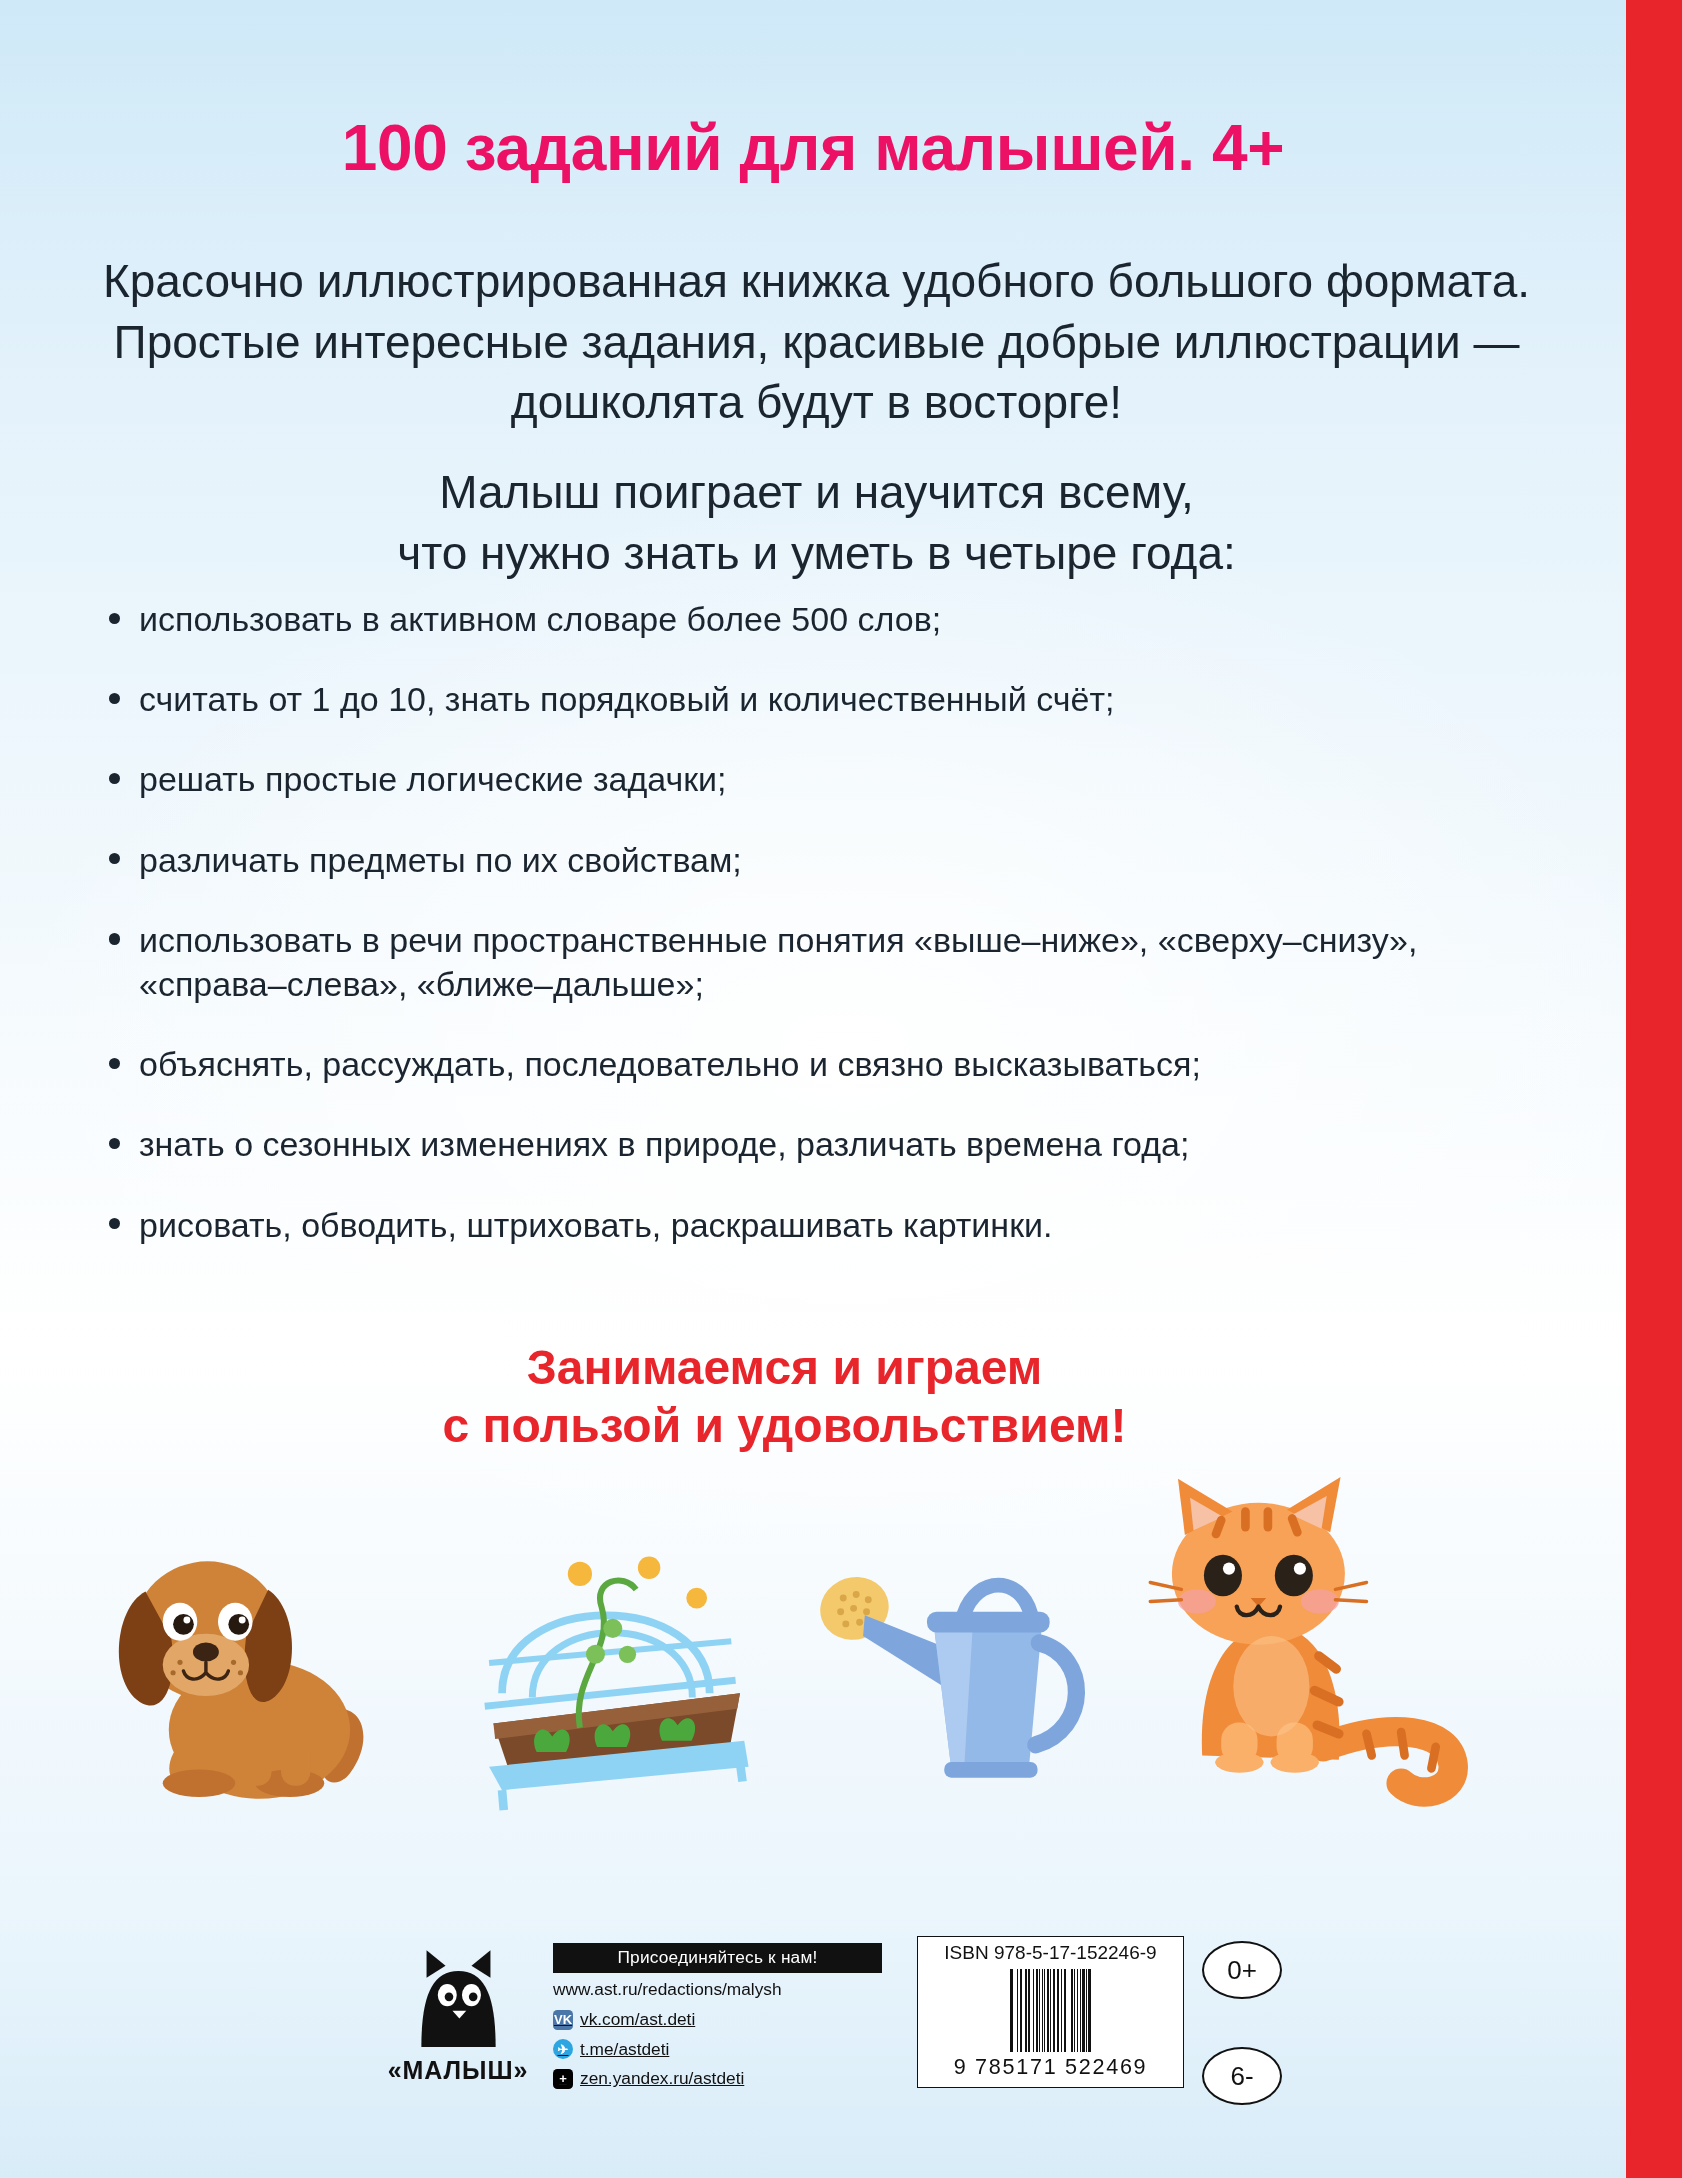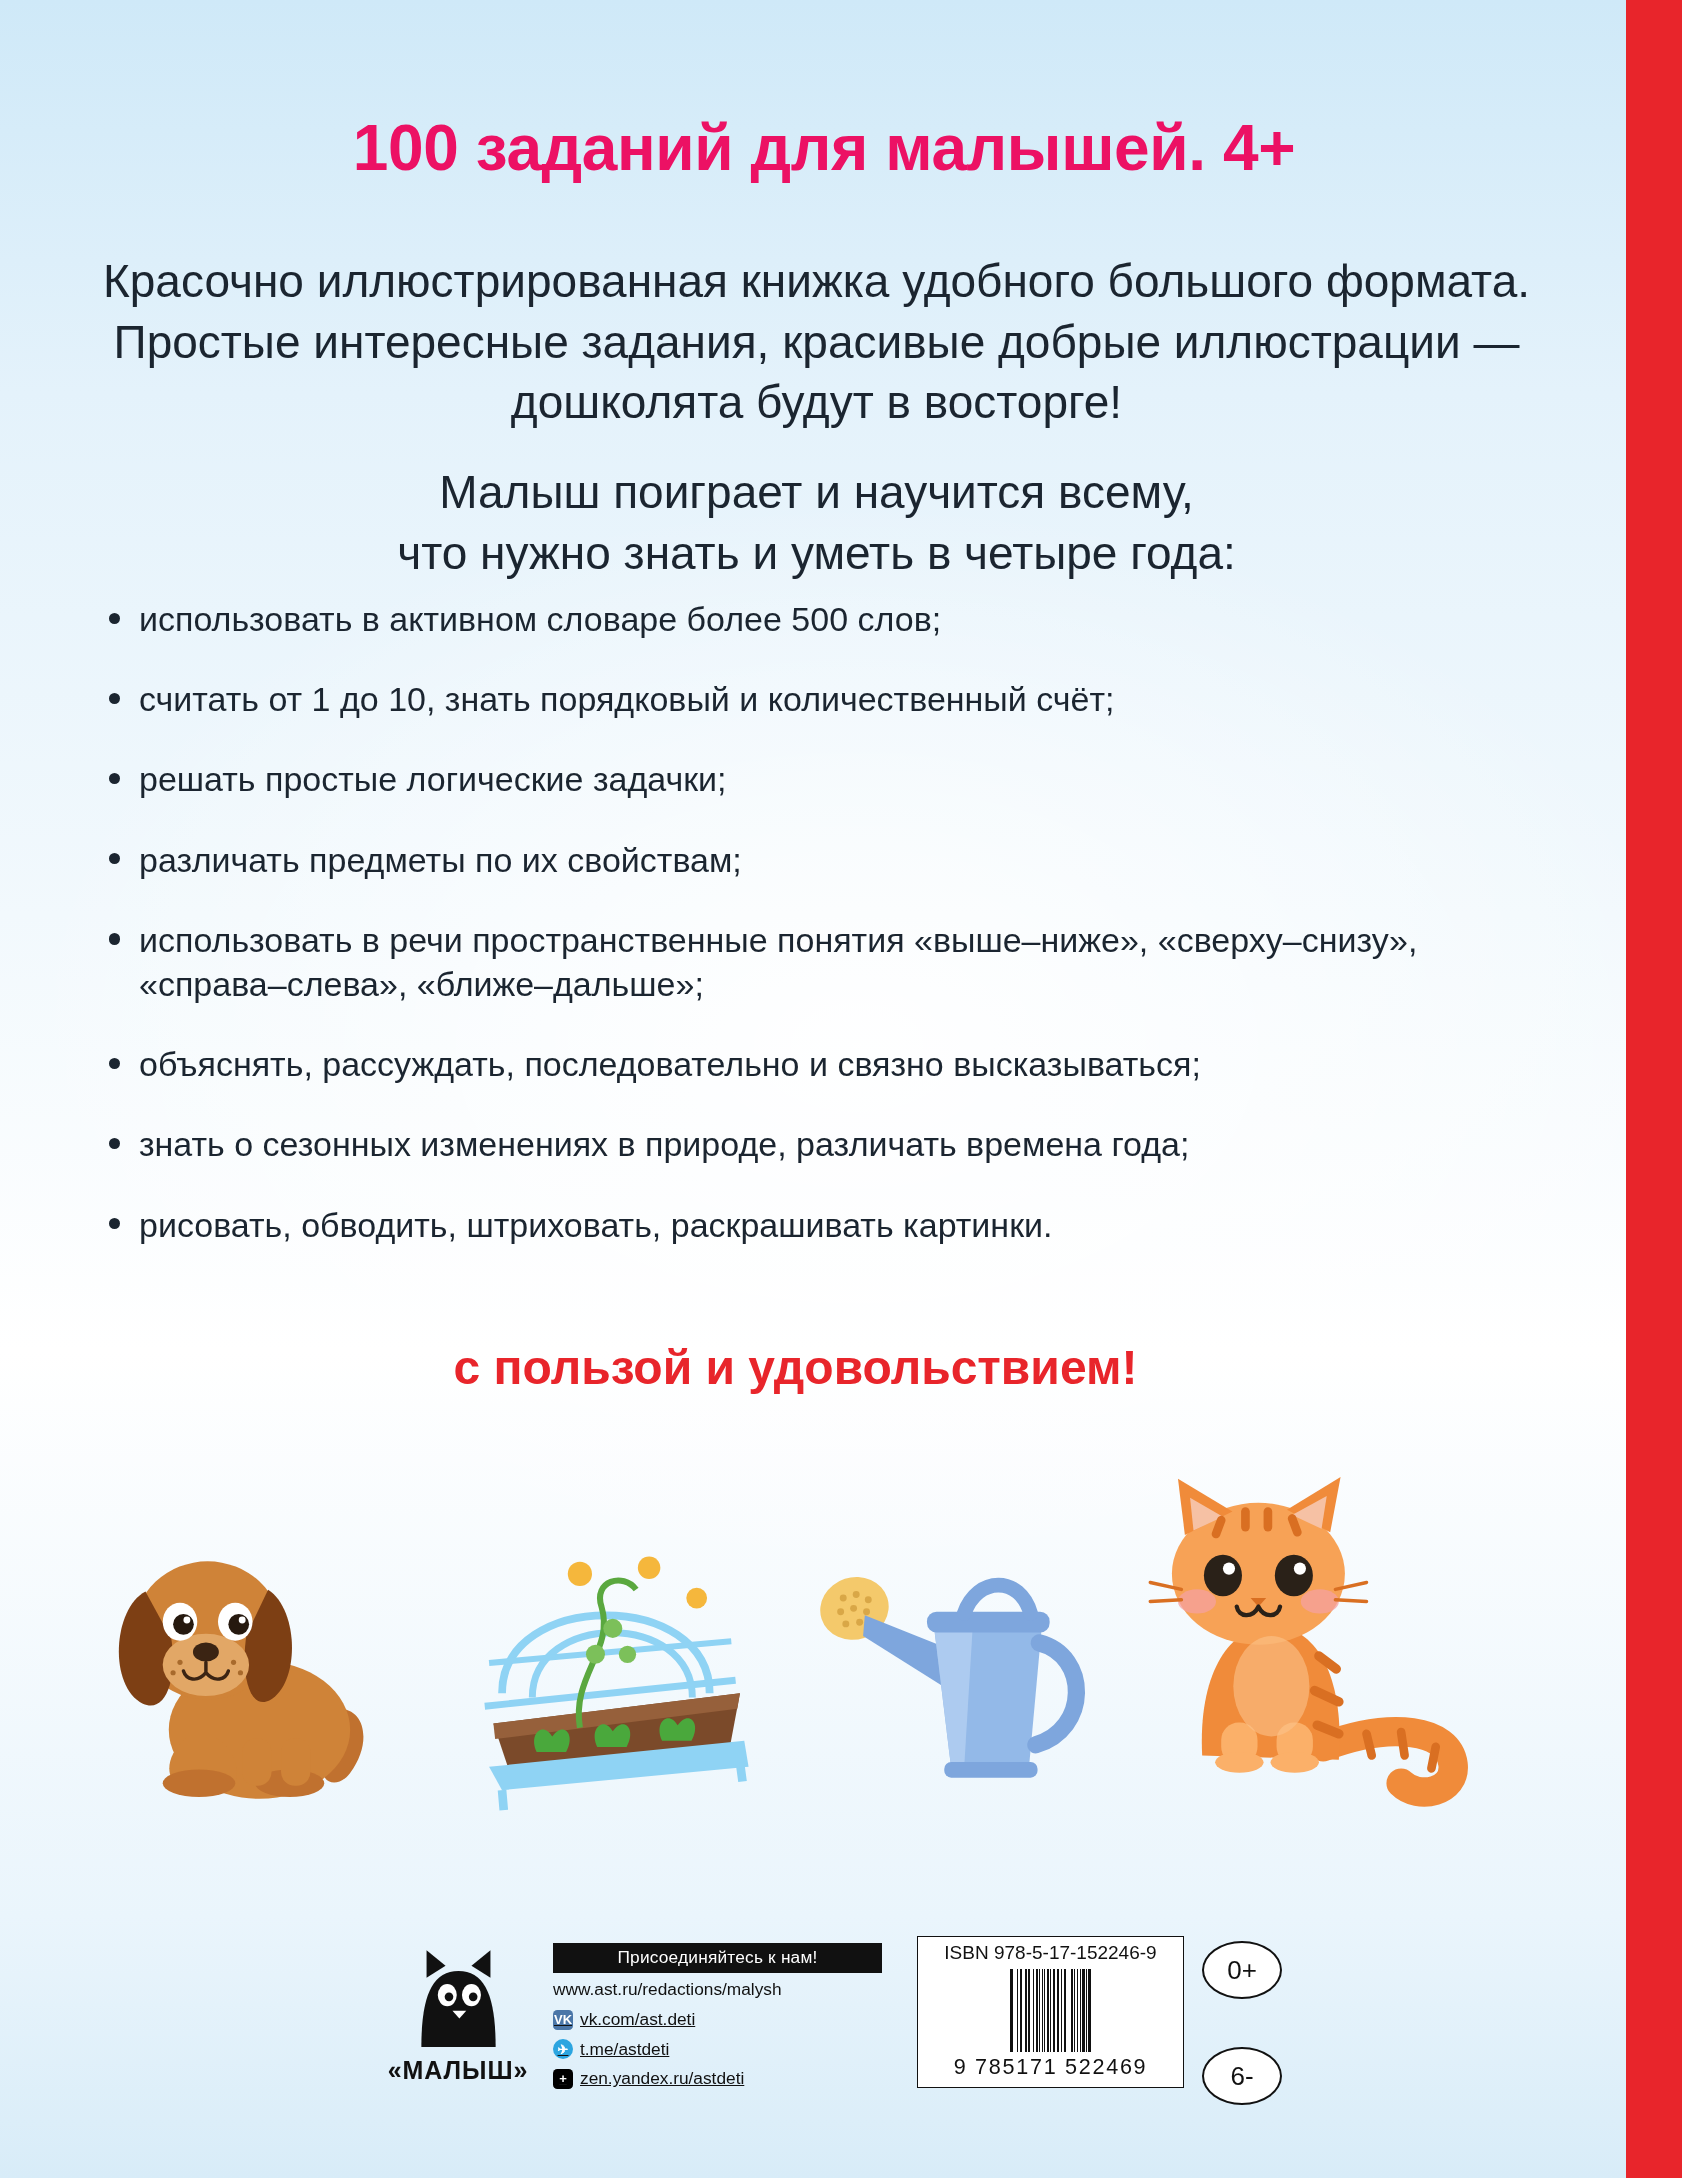--- a/index.html
+++ b/index.html
@@ -30,21 +30,20 @@
     background: #e8252b;
   }
   .cover {
     position: absolute;
     left: 0;
     top: 0;
     width: 1626px;
     height: 2178px;
     background: linear-gradient(180deg, #cfe9f8 0%, #e4f2fb 18%, #f2f9fd 42%, #ffffff 62%, #eaf5fc 88%, #d8ecf8 100%);
     overflow: hidden;
-    padding-left: 22px;
   }
   .cover::before {
     content: "";
     position: absolute;
     left: 0; top: 0; right: 0; bottom: 0;
     background: radial-gradient(ellipse 1211px 778px at 52% 48%, rgba(255,255,255,0.95) 0%, rgba(255,255,255,0.0) 70%);
     pointer-events: none;
   }
 
   
@@ -307,20 +306,21 @@
         <span class="dot"></span>
         <span>знать о сезонных изменениях в природе, различать времена года;</span>
       </div>
       <div class="bullet">
         <span class="dot"></span>
         <span>рисовать, обводить, штриховать, раскрашивать картинки.</span>
       </div>
     </div>
 
     <div class="slogan">
+      <span>Занимаемся и играем</span>
       <span>с пользой и удовольствием!</span>
     </div>
 
     <div class="illus">
 
       <div class="fig dog">
         <svg width="285" height="346" viewBox="0 0 330 400">
 
           <path d="M250 270 C300 250 315 300 285 340 C270 360 250 350 255 335 C265 310 275 290 248 288 Z" fill="#c0712f"></path>
 

